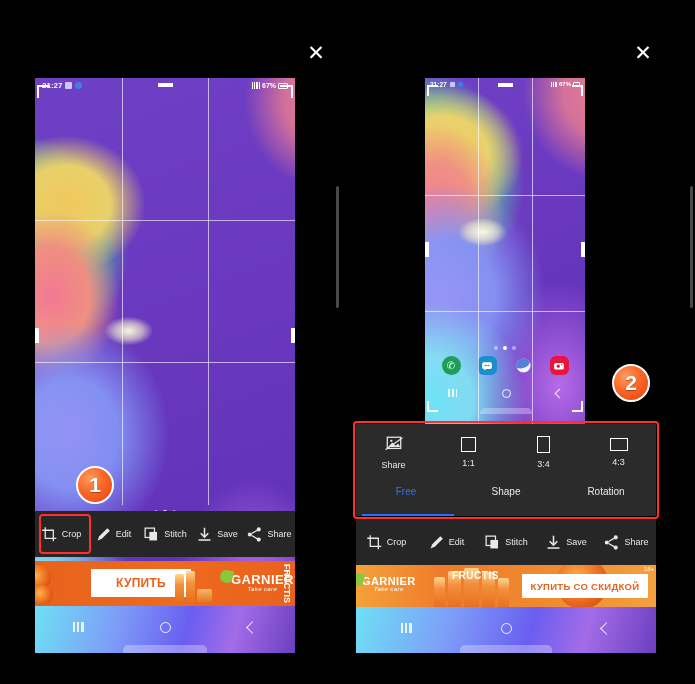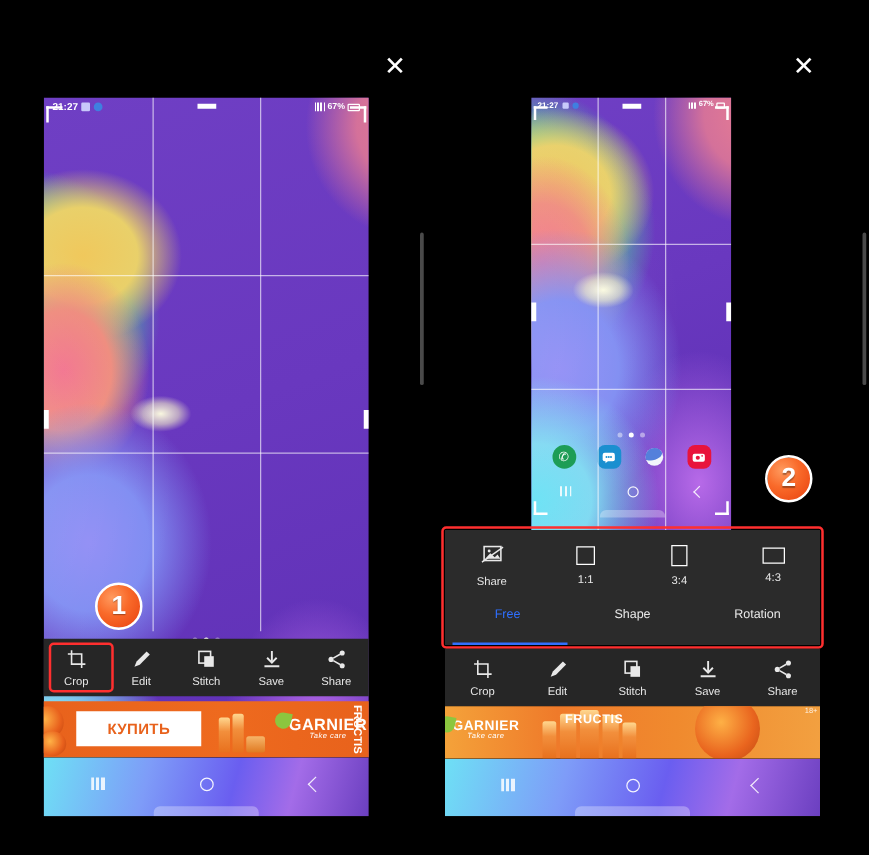--- a/index.html
+++ b/index.html
@@ -116,21 +116,21 @@
   .ch.l { left: -2px; top: 50%; margin-top: -7px; width: 4px; height: 15px; }
   .ch.r { right: -2px; top: 50%; margin-top: -7px; width: 4px; height: 15px; }
   .ch.t { top: -2px; left: 50%; margin-left: -7px; width: 15px; height: 4px; }
 
   
   .toolbar {
     position: absolute; left: 0; right: 0; height: 46px; background: #262626;
     display: flex; align-items: center;
   }
   .tb-item {
-    flex: 1; display: flex; flex-direction: column; align-items: center; justify-content: center;
+    flex: 1; display: flex; flex-direction: row; align-items: center; justify-content: center;
     gap: 4px; color: #e8e8e8; font-size: 9px; cursor: pointer;
   }
   .tb-ico { width: 17px; height: 17px; display: block; }
 
   
   .croppanel {
     position: absolute; background: #2b2b2b;
   }
   .ratio-row { display: flex; height: 52px; align-items: center; padding-top: 5px; }
   .ratio-item {
@@ -164,21 +164,21 @@
   .ad { position: absolute; overflow: hidden; }
   .ad-left {
     background: linear-gradient(to right, #e8621c 0%, #ee6a1e 55%, #e8621c 100%);
   }
   .ad-right {
     background: linear-gradient(to right, #f4a23a 0%, #ef7a2a 30%, #f08a2e 62%, #f2a040 100%);
   }
   .ad-cta {
     position: absolute; background: #fff; color: #e8621c;
     font-weight: bold; display: flex; align-items: center; justify-content: center;
-    font-size: 12px; letter-spacing: .3px;
+    font-size: 12px; letter-spacing: .3px; margin-left: 30px;
   }
   .ad-cta.small { font-size: 9.5px; }
   .garnier {
     position: absolute; color: #fff; font-weight: bold; font-size: 13px;
     letter-spacing: .4px; display: flex; flex-direction: column; align-items: center;
   }
   .garnier .leaf { position: absolute; left: -11px; top: -2px; width: 13px; height: 13px;
     background: #8cc63f; border-radius: 50% 0 50% 50%; transform: rotate(12deg); }
   .garnier .sub { font-size: 6px; font-style: italic; font-weight: normal; margin-top: -1px; }
   .fructis-side {
@@ -535,20 +535,21 @@
       </div>
       <span class="bottles" style="left:78px; bottom:0; height:40px; gap:3px;">
         <span class="bottle" style="height:30px;width:11px;"></span>
         <span class="bottle" style="height:36px;width:13px;"></span>
         <span class="bottle" style="height:39px;width:15px;"></span>
         <span class="bottle" style="height:35px;width:13px;"></span>
         <span class="bottle" style="height:29px;width:11px;"></span>
       </span>
       <div class="fructis-word" style="left:96px; top:5px;">FRUCTIS</div>
       <span class="papaya" style="right:48px; top:-8px; width:52px; height:52px; opacity:.92;"></span>
+      <div class="ad-cta small" style="right:8px; top:9px; width:126px; height:24px;">КУПИТЬ СО СКИДКОЙ</div>
       <div class="ad-18">18+</div>
     </div>
 
     <div class="shot" style="left:8px; top:607px; width:300px; height:46px;">
       <div style="position:absolute; inset:0; background:linear-gradient(105deg,#6ee0f5 0%,#7e9cf8 32%,#6a5ef0 58%,#a36ce8 76%,#6b3fc0 100%);"></div>
       <div class="navbar" style="top:8px; height:26px;">
         <span class="nav-recents"></span>
         <span class="nav-home"></span>
         <span class="nav-back"></span>
       </div>

